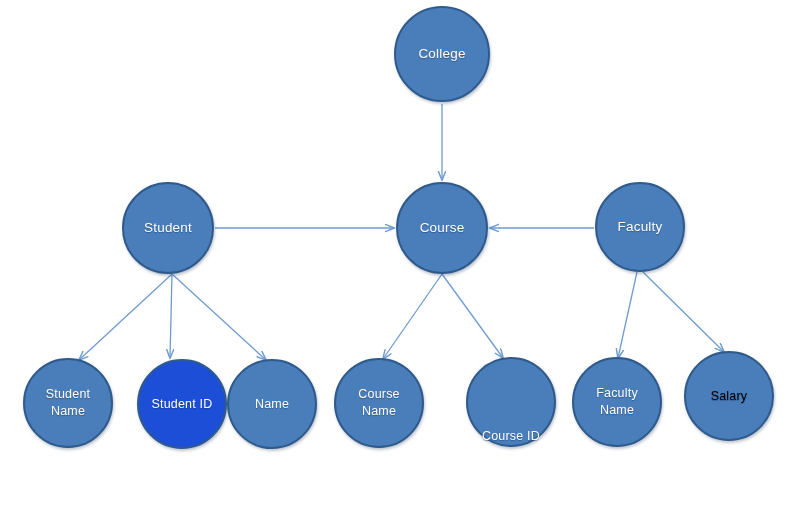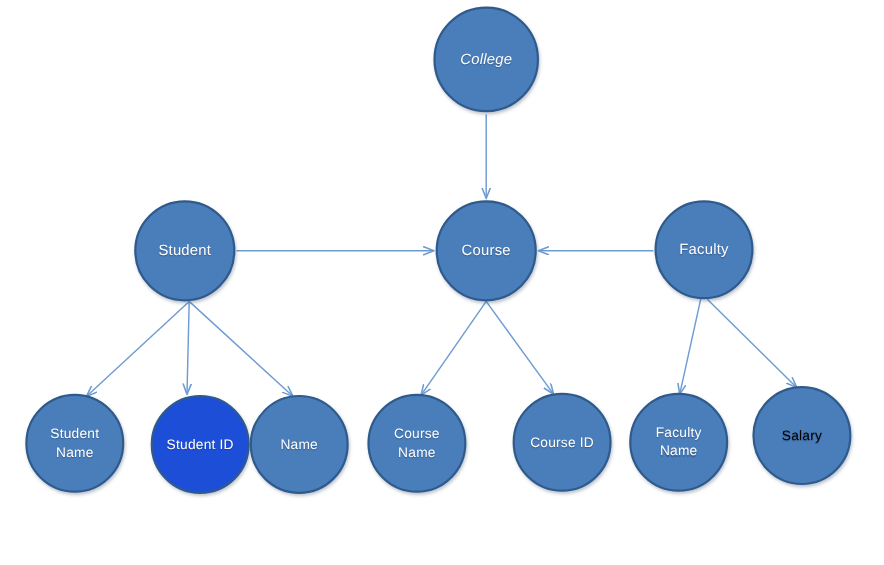--- a/index.html
+++ b/index.html
@@ -39,21 +39,21 @@
   .node-label {
     color: #ffffff;
     text-align: center;
     line-height: 1.35;
     letter-spacing: 0.2px;
     text-shadow: 0 1px 1px rgba(25, 45, 75, 0.45);
     padding: 0 6px;
     white-space: pre-line;
     font-weight: 400;
   }
-  .lvl1 > .node-label { font-size: 13.5px; font-style: italic; }
+  .lvl1 > .node-label { font-size: 13.5px; }
   .lvl2 > .node-label { font-size: 13.5px; }
   .lvl3 > .node-label { font-size: 12.5px; }
 </style>
 </head>
 <body>
 
 <div id="canvas">
   <svg id="edge-layer" width="804" height="514" viewBox="0 0 804 514">
     <defs>
       <marker id="arrowhead" markerWidth="9" markerHeight="9" refX="7.2" refY="3.2" orient="auto" markerUnits="strokeWidth">
@@ -93,21 +93,21 @@
       <div class="node lvl3" style="left: 137px; top: 359px; width: 90px; height: 90px; background: #1d4ed8; border-color: rgb(47, 90, 140); align-items: center;">
         <span class="node-label" style="color: rgb(255, 255, 255);">Student ID</span>
       </div>
       <div class="node lvl3" style="left: 227px; top: 359px; width: 90px; height: 90px; background: rgb(74, 126, 187); border-color: rgb(47, 90, 140);">
         <span class="node-label" style="color: rgb(255, 255, 255);">Name</span>
       </div>
       <div class="node lvl3" style="left: 334px; top: 358px; width: 90px; height: 90px; background: rgb(74, 126, 187); border-color: rgb(47, 90, 140);">
         <span class="node-label" style="color: rgb(255, 255, 255);">Course
 Name</span>
       </div>
-      <div class="node lvl3" style="left: 466px; top: 357px; width: 90px; height: 90px; background: rgb(74, 126, 187); border-color: rgb(47, 90, 140);">
+      <div class="node lvl3" style="left: 466px; top: 357px; width: 90px; height: 90px; background: rgb(74, 126, 187); border-color: rgb(47, 90, 140); align-items: flex-end;">
         <span class="node-label" style="color: rgb(255, 255, 255);">Course ID</span>
       </div>
       <div class="node lvl3" style="left: 572px; top: 357px; width: 90px; height: 90px; background: rgb(74, 126, 187); border-color: rgb(47, 90, 140);">
         <span class="node-label" style="color: rgb(255, 255, 255);">Faculty
 Name</span>
       </div>
       <div class="node lvl3" style="left: 684px; top: 351px; width: 90px; height: 90px; background: rgb(74, 126, 187); border-color: rgb(47, 90, 140);">
         <span class="node-label" style="color: #000000;">Salary</span>
       </div>
     </div>

